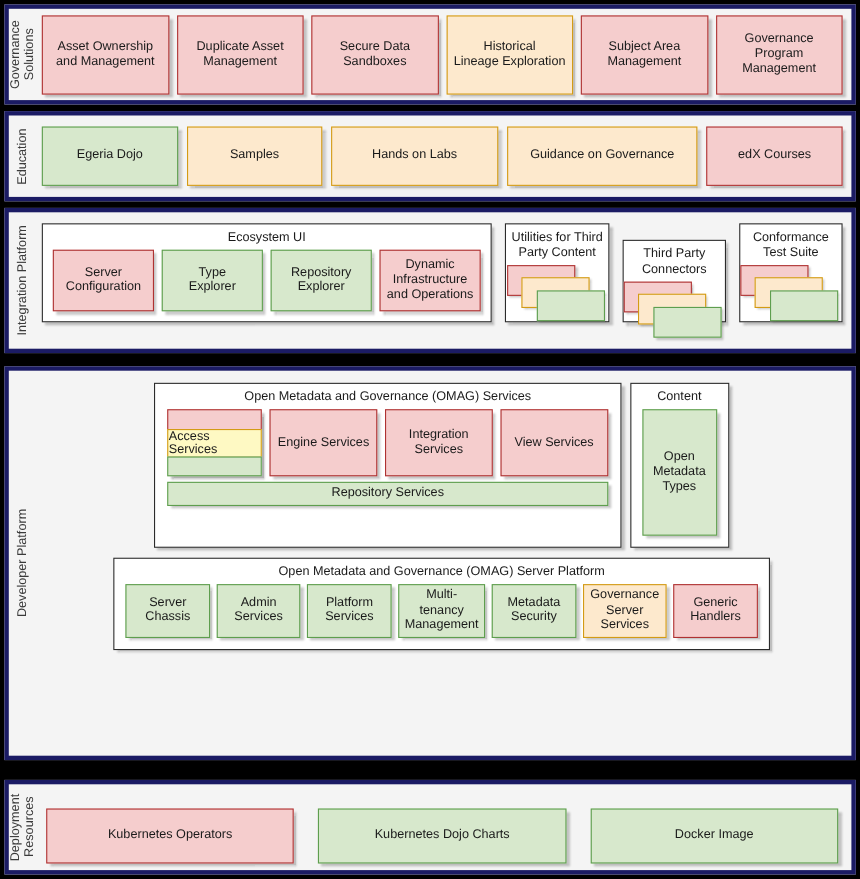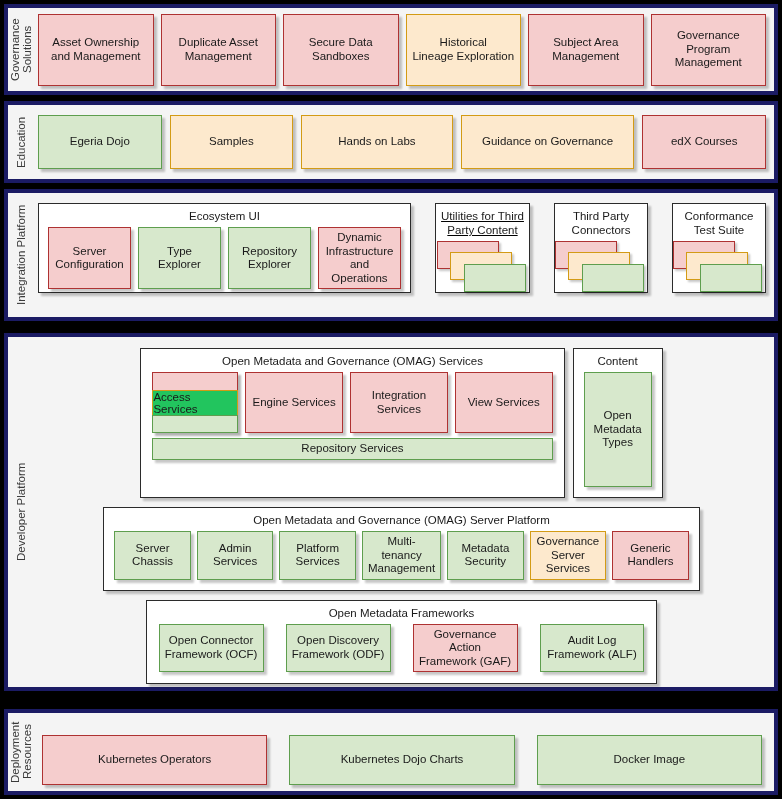--- a/index.html
+++ b/index.html
@@ -125,21 +125,21 @@
   .tri .seg {
     flex: 1 1 0;
     display: flex;
     align-items: center;
     justify-content: center;
     font-size: 11.5px;
     color: #1a1a1a;
     border: 1px solid #999;
   }
   .tri .seg.pink   { background:#f5cdcd; border-color:#ae3232; }
-  .tri .seg.orange { background:#22c55e; border-color:#d39b15; }
+  .tri .seg.orange { background:#fef9c3; border-color:#d39b15; }
   .tri .seg.green  { background:#d7e8cc; border-color:#5e9e4e; }
   .tri .seg + .seg { margin-top: -1px; }
 </style>
 </head>
 <body>
 
 <div id="diagram">
 
   <div class="band" style="top:4px; height:91px;">
     <div class="band-label">Governance
@@ -167,48 +167,48 @@
       <div class="node green" style="flex:1 1 0; height:54px;">Egeria Dojo</div>
       <div class="node orange" style="flex:1 1 0; height:54px;">Samples</div>
       <div class="node orange" style="flex:1.25 1 0; height:54px;">Hands on Labs</div>
       <div class="node orange" style="flex:1.45 1 0; height:54px;">Guidance on Governance</div>
       <div class="node pink" style="flex:1 1 0; height:54px;">edX Courses</div>
     </div>
   </div>
 
   <div class="band" style="top:189px; height:132px;">
     <div class="band-label">Integration Platform</div>
-    <div class="band-body" style="gap:24px; align-items:stretch; padding:10px 8px 24px 4px;">
+    <div class="band-body" style="gap:12px; align-items:stretch; padding:10px 8px 24px 4px;">
 
       <div class="panel" style="flex:1 1 0;">
         <div class="panel-title">Ecosystem UI</div>
         <div class="panel-row" style="padding:0 9px 9px;">
           <div class="node pink">Server
 Configuration</div>
           <div class="node green">Type
 Explorer</div>
           <div class="node green">Repository
 Explorer</div>
           <div class="node pink">Dynamic
 Infrastructure
 and Operations</div>
         </div>
       </div>
 
-      <div class="panel" style="flex:0 0 95px; justify-content:flex-end;text-decoration:underline;">
+      <div class="panel" style="flex:0 0 95px; justify-content:flex-end;">
         <div class="panel-title">Utilities for Third
 Party Content</div>
         <div class="cardstack">
           <div class="card c1"></div>
           <div class="card c2"></div>
           <div class="card c3"></div>
         </div>
       </div>
 
-      <div class="panel" style="flex:0 0 88px; justify-content:flex-start;">
+      <div class="panel" style="flex:0 0 88px; justify-content:flex-start;margin-top:15px;">
         <div class="panel-title">Third Party
 Connectors</div>
         <div class="cardstack">
           <div class="card c1"></div>
           <div class="card c2"></div>
           <div class="card c3"></div>
         </div>
       </div>
 
       <div class="panel" style="flex:0 0 88px; justify-content:flex-start;">
@@ -269,33 +269,20 @@
 Management</div>
           <div class="node green">Metadata
 Security</div>
           <div class="node orange">Governance
 Server Services</div>
           <div class="node pink">Generic
 Handlers</div>
         </div>
       </div>
 
-      <div class="panel" style="flex:0 0 83px;">
-        <div class="panel-title">Open Metadata Frameworks</div>
-        <div class="panel-row" style="padding:0 12px 11px; gap:22px;">
-          <div class="node green">Open Connector
-Framework (OCF)</div>
-          <div class="node green">Open Discovery
-Framework (ODF)</div>
-          <div class="node pink">Governance Action
-Framework (GAF)</div>
-          <div class="node green">Audit Log
-Framework (ALF)</div>
-        </div>
-      </div>
 
     </div>
   </div>
 
   <div class="band" style="top:709px; height:86px;">
     <div class="band-label">Deployment
 Resources</div>
     <div class="band-body" style="gap:22px; padding:28px 12px 12px 8px;align-items:center;">
       <div class="node pink" style="flex:1 1 0; height:50px;">Kubernetes Operators</div>
       <div class="node green" style="flex:1 1 0; height:50px;">Kubernetes Dojo Charts</div>

